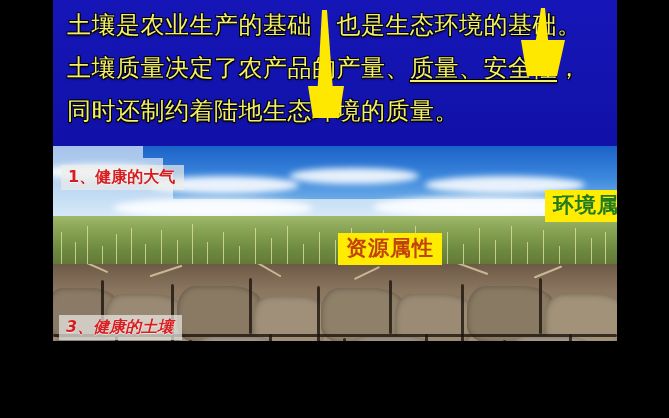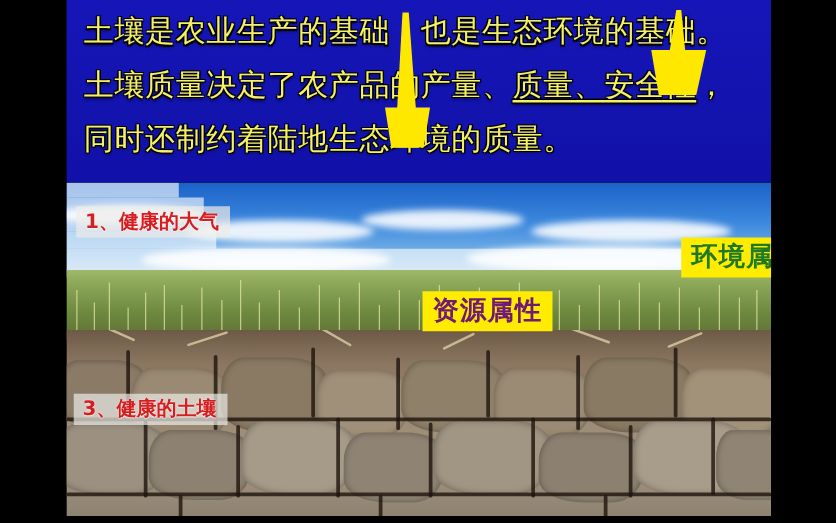--- a/index.html
+++ b/index.html
@@ -52,21 +52,21 @@
   #line2 { top: 55px; }
   #line3 { top: 98px; }
   .ul { text-decoration: underline; text-decoration-thickness: 2px; text-underline-offset: 4px; }
 
   
   #photo {
     position: absolute;
     left: 0;
     top: 146px;
     width: 564px;
-    height: 267px;
+    height: 195px;
     overflow: hidden;
   }
   
   #sky {
     position: absolute;
     left: 0; top: 0;
     width: 564px; height: 76px;
     background: linear-gradient(180deg, #1b62c8 0%, #3c88dd 42%, #79b4e8 78%, #a8cdee 100%);
     overflow: hidden;
   }
@@ -138,21 +138,21 @@
   .yellow-label {
     position: absolute;
     background: #ffec00;
     font-size: 21px;
     line-height: 23px;
     padding: 4px 8px 5px 8px;
     white-space: nowrap;
     letter-spacing: 1px;
     font-weight: bold;
   }
-  #ylabel-res { left: 285px; top: 233px; color: #701a75; text-align: center; }
+  #ylabel-res { left: 285px; top: 233px; color: #c2410c; text-align: center; }
   #ylabel-env { left: 492px; top: 190px; color: #1f7a23; }
 </style>
 </head>
 <body>
 
 <div id="slide">
 
   <div id="content">
 
     <div id="blue-panel">
@@ -262,21 +262,21 @@
         <div class="crack" style="left:372px; top:70px; width:3px;  height:64px;"></div>
         <div class="crack" style="left:450px; top:76px; width:3px;  height:58px;"></div>
         <div class="crack" style="left:516px; top:70px; width:3px;  height:62px;"></div>
         <div class="crack" style="left:0px;   top:130px;width:564px; height:3px;"></div>
         <div class="crack" style="left:90px;  top:132px;width:3px;  height:18px;"></div>
         <div class="crack" style="left:250px; top:132px;width:3px;  height:18px;"></div>
         <div class="crack" style="left:430px; top:132px;width:3px;  height:18px;"></div>
       </div>
 
       <div class="red-label" id="red1" style="left:8px; top:19px;">1、健康的大气</div>
-      <div class="red-label" id="red3" style="left:6px; top:169px;">3、健康的土壤</div>
+      <div class="red-label" id="red3" style="left:6px; top:169px;font-style:italic;">3、健康的土壤</div>
     </div>
 
     <svg id="arrow-left" width="564" height="413" style="left:0; top:0;">
       <polygon points="269,10 263,118 282,118 274,10" fill="#ffe800"></polygon>
       <polygon points="263,118 282,118 283,92 262,92" fill="#ffe800"></polygon>
       <polygon points="255,86 291,86 286,118 260,118" fill="#ffe800"></polygon>
     </svg>
 
     <svg id="arrow-right" width="564" height="413" style="left:0; top:0;">
       <polygon points="488,8 478,70 498,70 492,8" fill="#ffe800"></polygon>

